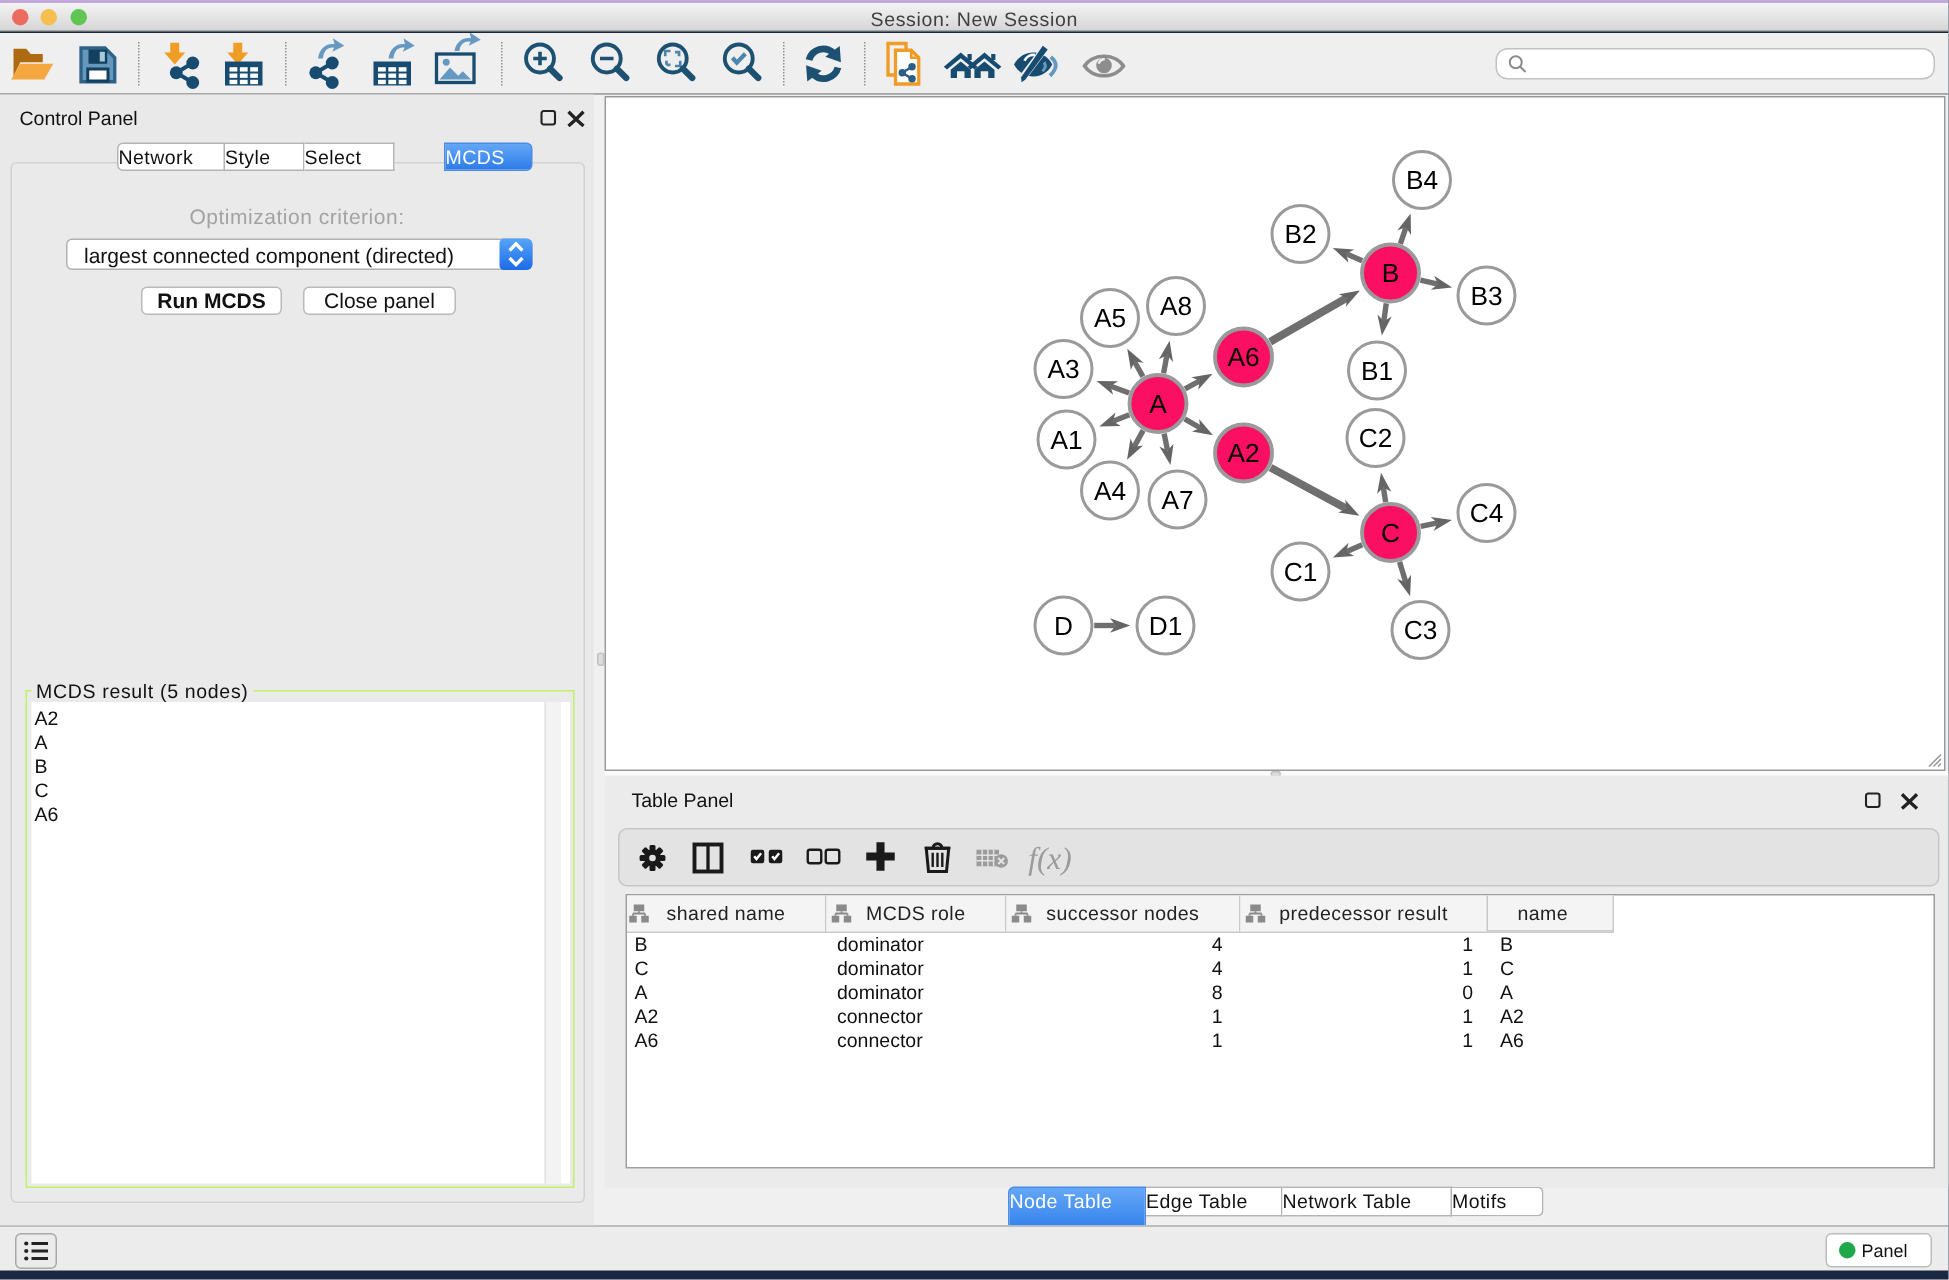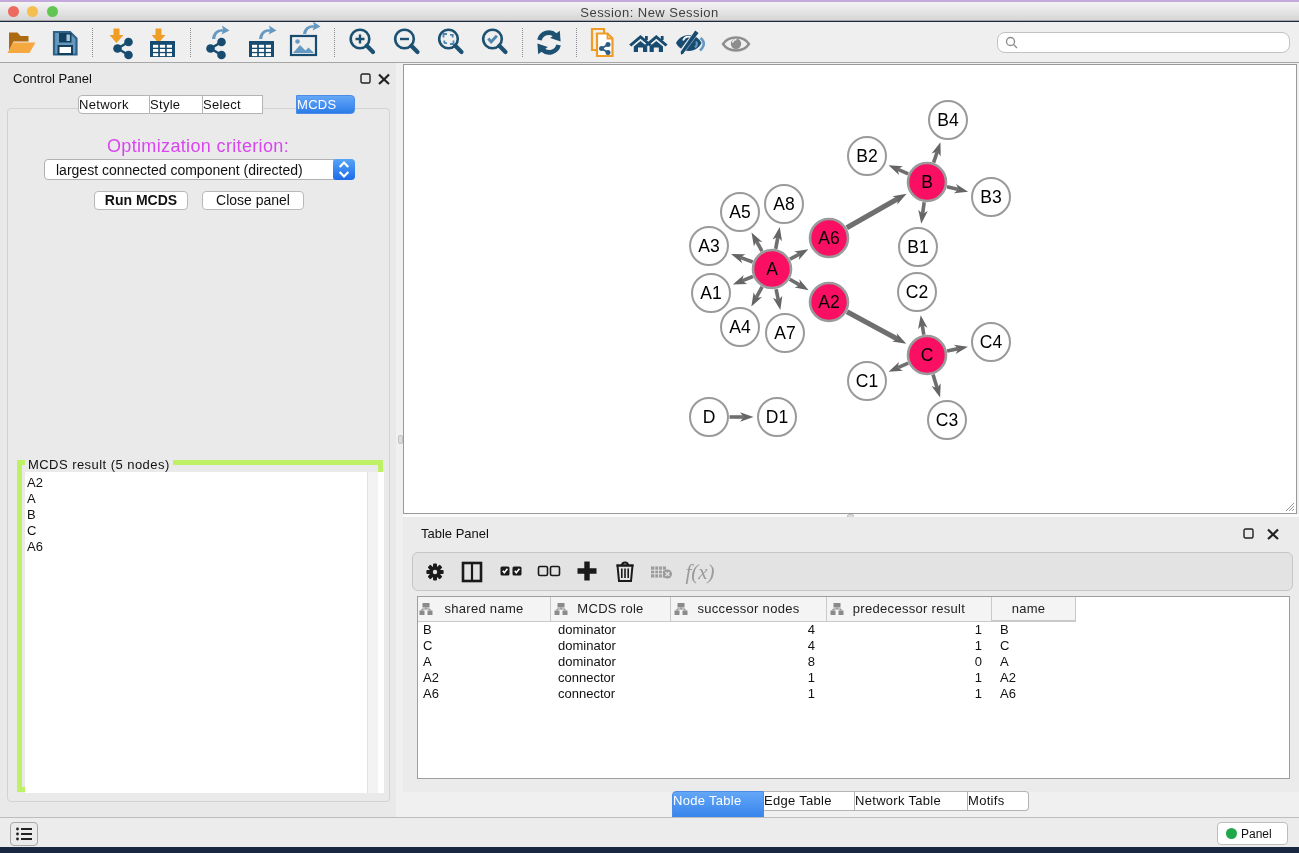--- a/index.html
+++ b/index.html
@@ -185,34 +185,34 @@
   <rect x="1" y="1" width="9" height="9" fill="none" stroke="#222" stroke-width="1.4" rx="1.5"></rect>
   <path d="M19 1.5 L24 6.5 L29 1.5 M19 11 L24 6.5 L29 11" stroke="#222" stroke-width="2.2" fill="none"></path>
 </svg>
 
 <div class="abs" style="left:7px; top:108px; width:383px; height:694px; background:#eaeaea; border:1px solid #d2d2d2; border-radius:4px;"></div>
 
 <div class="tab" style="left:78px; top:95px; width:72px; border-radius:4px 0 0 4px;">Network</div>
 <div class="tab" style="left:150px; top:95px; width:53px; border-left:none;">Style</div>
 <div class="tab" style="left:203px; top:95px; width:60px; border-left:none;">Select</div>
 <div class="tab tabsel" style="left:263px; top:95px; width:59px; border-radius:0 4px 4px 0;margin-left:33px;">MCDS</div>
-<div class="abs" style="left:0; top:136px; width:396px; text-align:center; font-size:18px; color:#d946ef; letter-spacing:0.35px;">Optimization criterion:</div>
+<div class="abs" style="left:0; top:136px; width:396px; text-align:center; font-size:14px; color:#a3a3a3; letter-spacing:0.35px;">Optimization criterion:</div>
 
 <div class="abs" style="left:44px; top:159px; width:311px; height:21px; background:#fff; border:1px solid #b1b1b1; border-radius:4px;">
   <div style="position:absolute; left:11px; top:2px; font-size:14px; color:#111;">largest connected component (directed)</div>
   <div style="position:absolute; right:-1px; top:-1px; width:22px; height:21px; border-radius:3px 4px 4px 3px; background:linear-gradient(#55a5f8,#1d6ae8);">
     <svg width="22" height="21" viewBox="0 0 22 21">
         <path d="M6.7 8 L11 3.6 L15.3 8 M6.7 13 L11 17.4 L15.3 13" stroke="#fff" stroke-width="2.2" fill="none"></path>
       </svg>
   </div>
 </div>
 <div class="btn" style="left:94px; top:191px; width:94px;font-weight:bold;">Run MCDS</div>
 <div class="btn" style="left:202px; top:191px; width:102px;">Close panel</div>
 
-<div class="abs" style="left:17px; top:460px; width:366px; height:332px; border:5px solid #bef264;">
+<div class="abs" style="left:17px; top:460px; width:366px; height:332px; border:1px solid #bef264;">
   <div style="position:absolute; left:3px; top:-8px; background:#eaeaea; padding:0 3px; font-size:13px; color:#111; letter-spacing:0.45px;">MCDS result (5 nodes)</div>
   <div style="position:absolute; left:3px; top:7px; width:359px; height:321px; background:#fff;">
     <div style="position:absolute; left:2px; top:3px; font-size:13px; color:#111; line-height:16px;">A2<br>A<br>B<br>C<br>A6</div>
     <div style="position:absolute; left:342px; top:0; width:11px; height:321px; background:#f3f3f3; border-left:1px solid #e2e2e2;"></div>
   </div>
 </div>
 
 <div class="abs" style="left:398px; top:435px; width:5px; height:9px; background:#dcdcdc; border:1px solid #c2c2c2; border-radius:2px;"></div>
 <div class="abs" style="left:403px; top:514px; width:896px; height:4px; background:#fafafa;"></div>
 <div class="abs" style="left:847px; top:513.5px; width:7px; height:4.5px; background:#dcdcdc; border:1px solid #c2c2c2; border-radius:2px;"></div>

